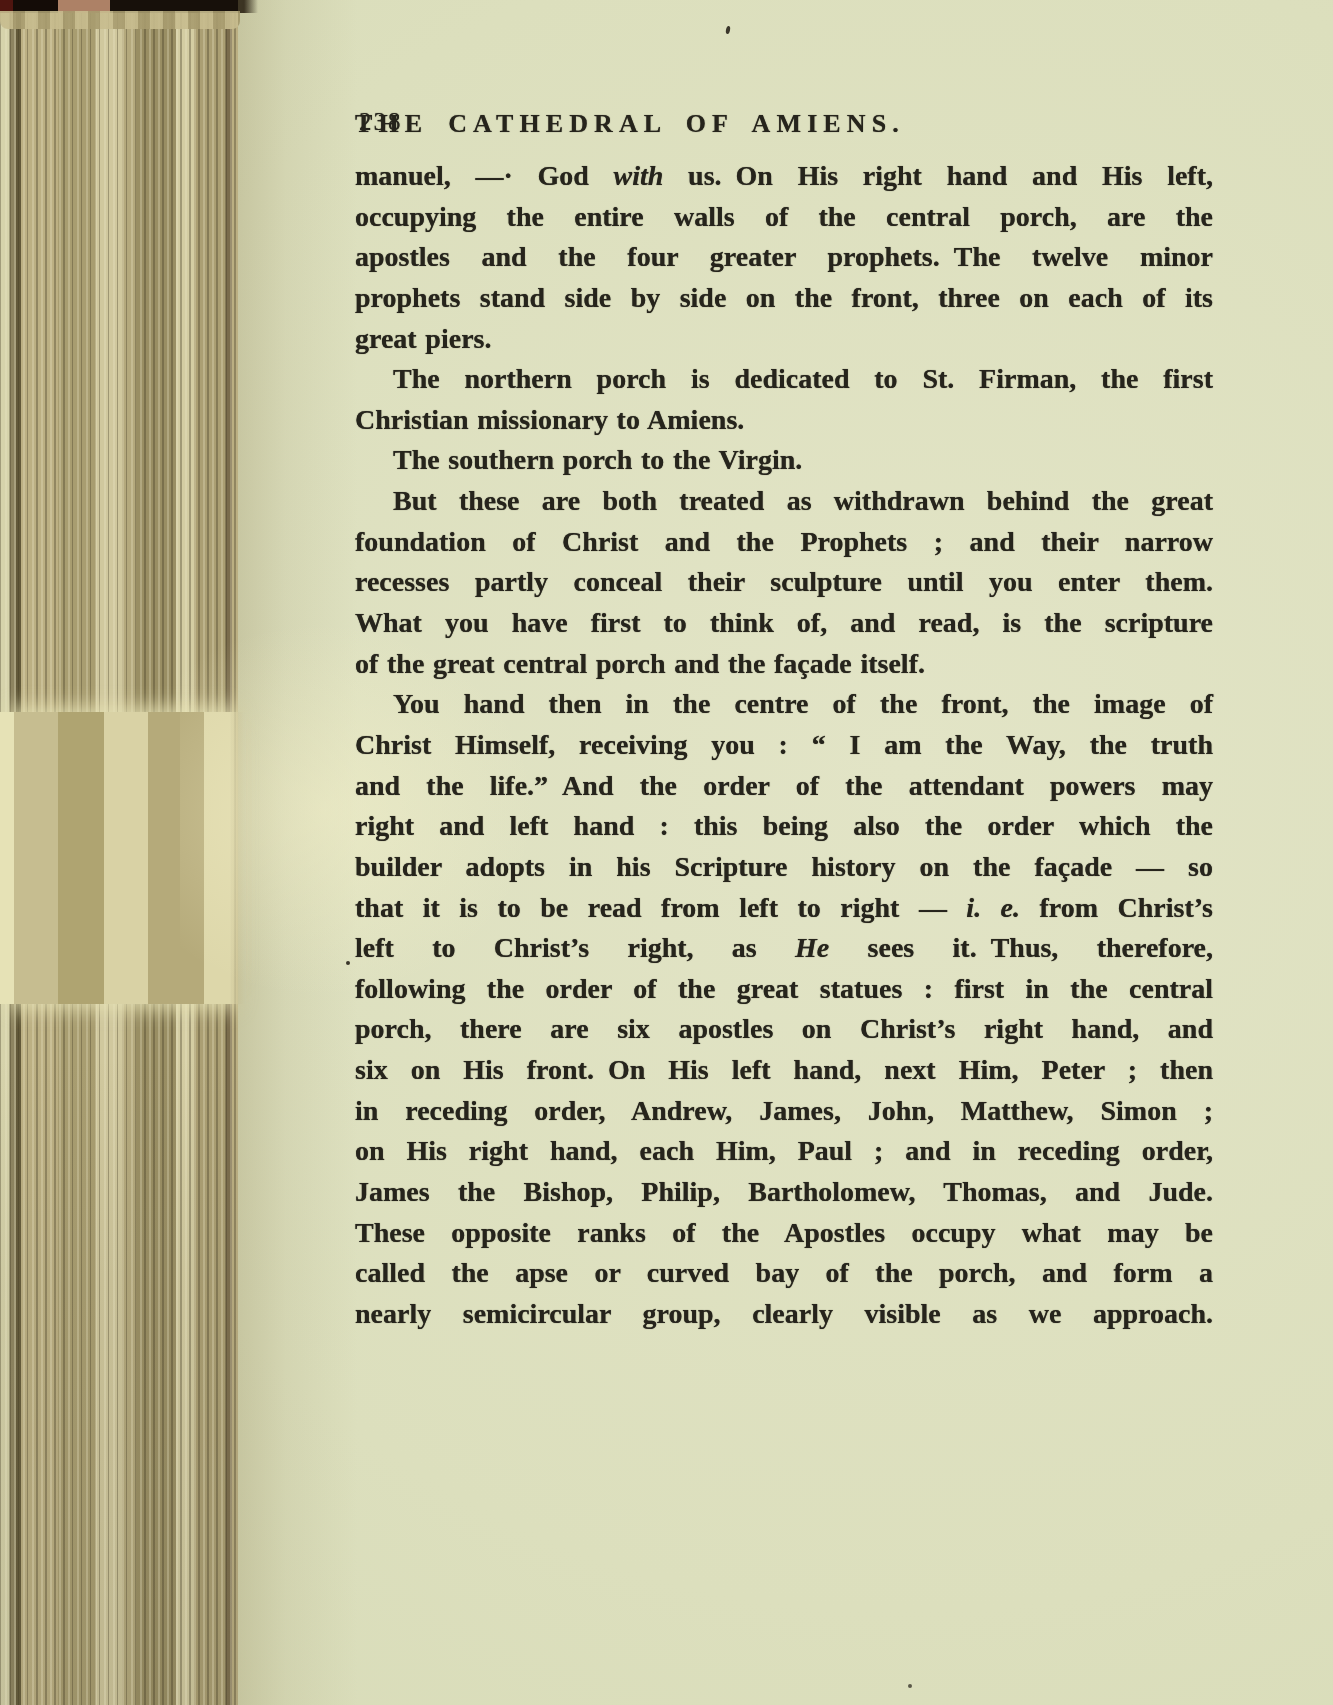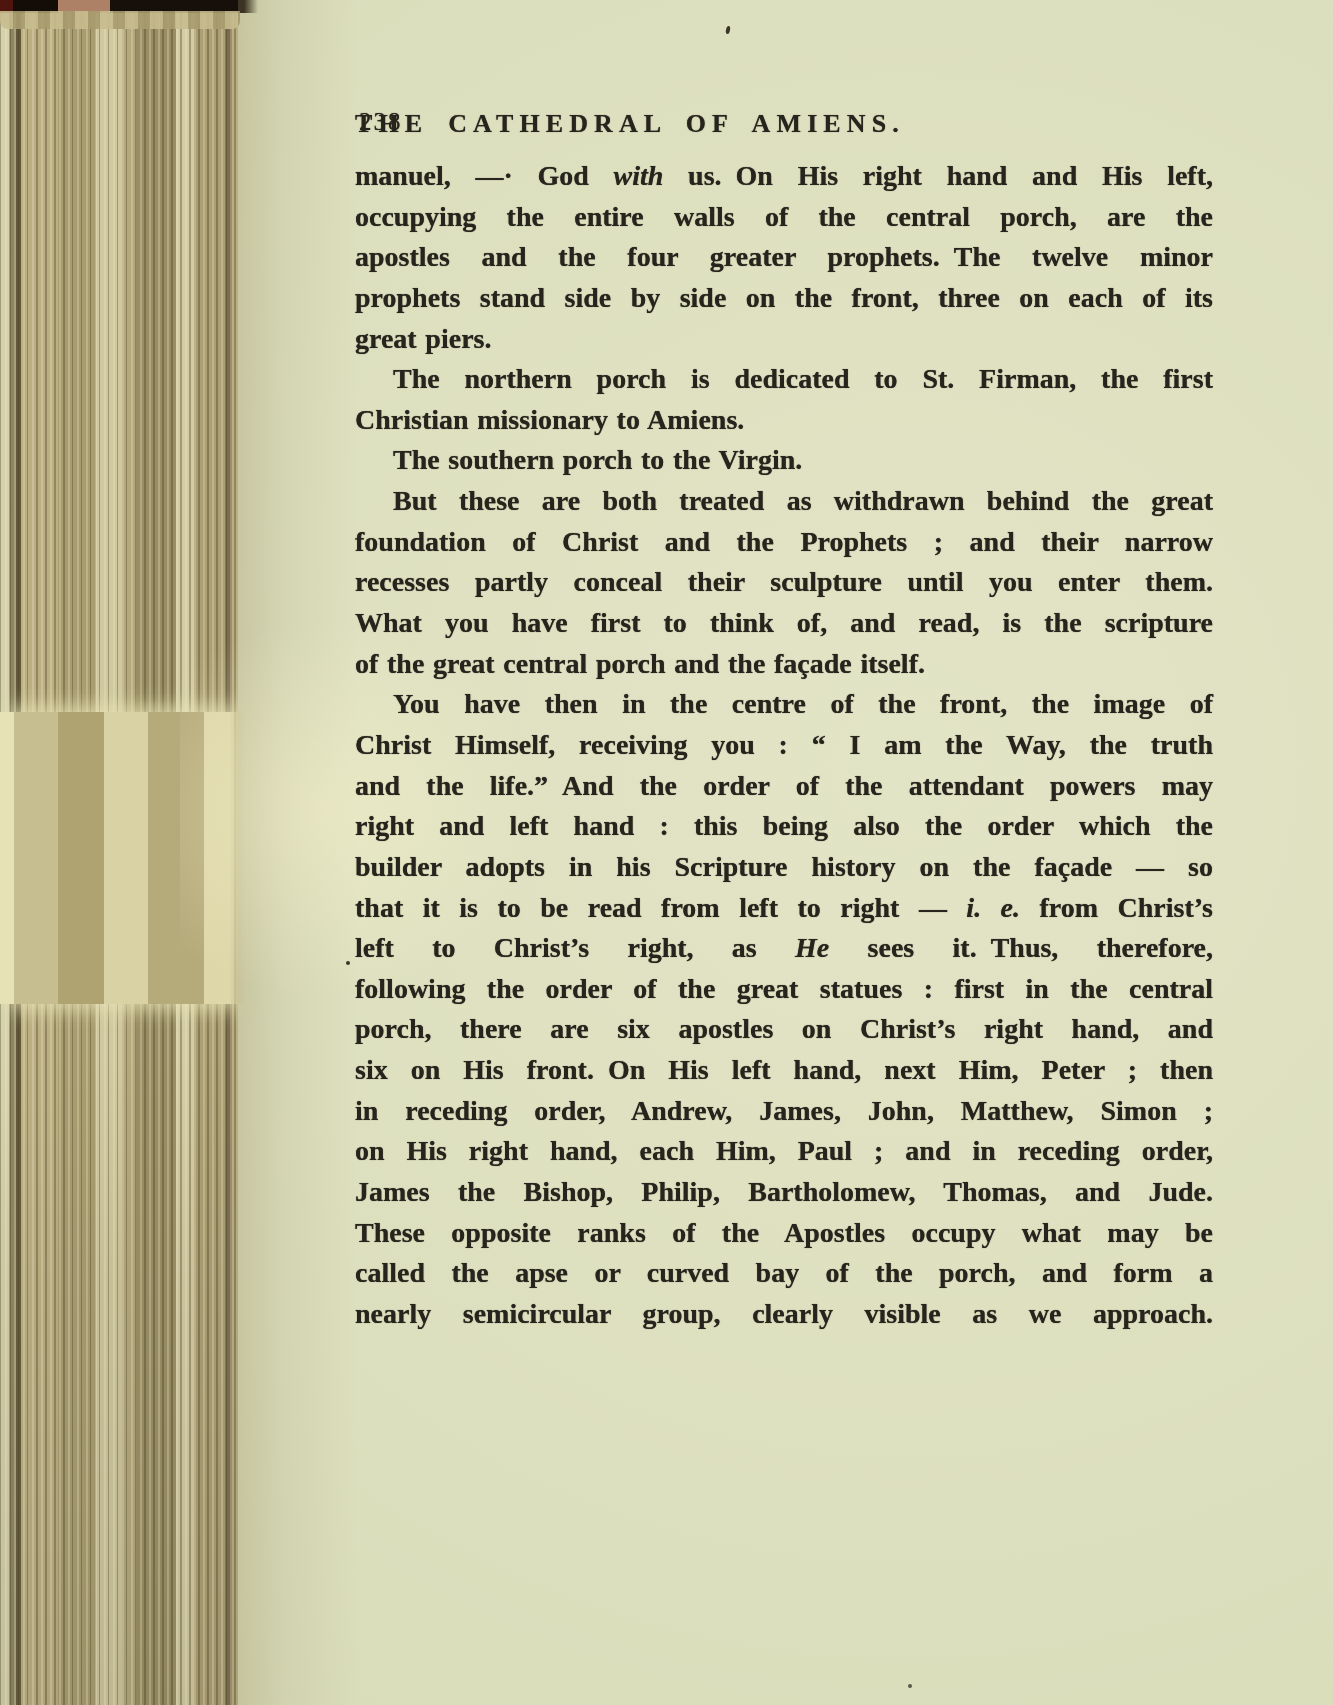--- a/index.html
+++ b/index.html
@@ -109,21 +109,21 @@
         <div class="line first">The southern porch to the Virgin.</div>
       </div>
       <div>
         <div class="line j first">But these are both treated as withdrawn behind the great</div>
         <div class="line j">foundation of Christ and the Prophets ; and their narrow</div>
         <div class="line j">recesses partly conceal their sculpture until you enter them.</div>
         <div class="line j">What you have first to think of, and read, is the scripture</div>
         <div class="line">of the great central porch and the façade itself.</div>
       </div>
       <div>
-        <div class="line j first">You have then in the centre of the front, the image of</div>
+        <div class="line j first">You hand then in the centre of the front, the image of</div>
         <div class="line j">Christ Himself, receiving you : “ I am the Way, the truth</div>
         <div class="line j">and the life.” And the order of the attendant powers may</div>
         <div class="line j">right and left hand : this being also the order which the</div>
         <div class="line j">builder adopts in his Scripture history on the façade — so</div>
         <div class="line j">that it is to be read from left to right — <i>i. e.</i> from Christ’s</div>
         <div class="line j">left to Christ’s right, as <i>He</i> sees it. Thus, therefore,</div>
         <div class="line j">following the order of the great statues : first in the central</div>
         <div class="line j">porch, there are six apostles on Christ’s right hand, and</div>
         <div class="line j">six on His front. On His left hand, next Him, Peter ; then</div>
         <div class="line j">in receding order, Andrew, James, John, Matthew, Simon ;</div>

